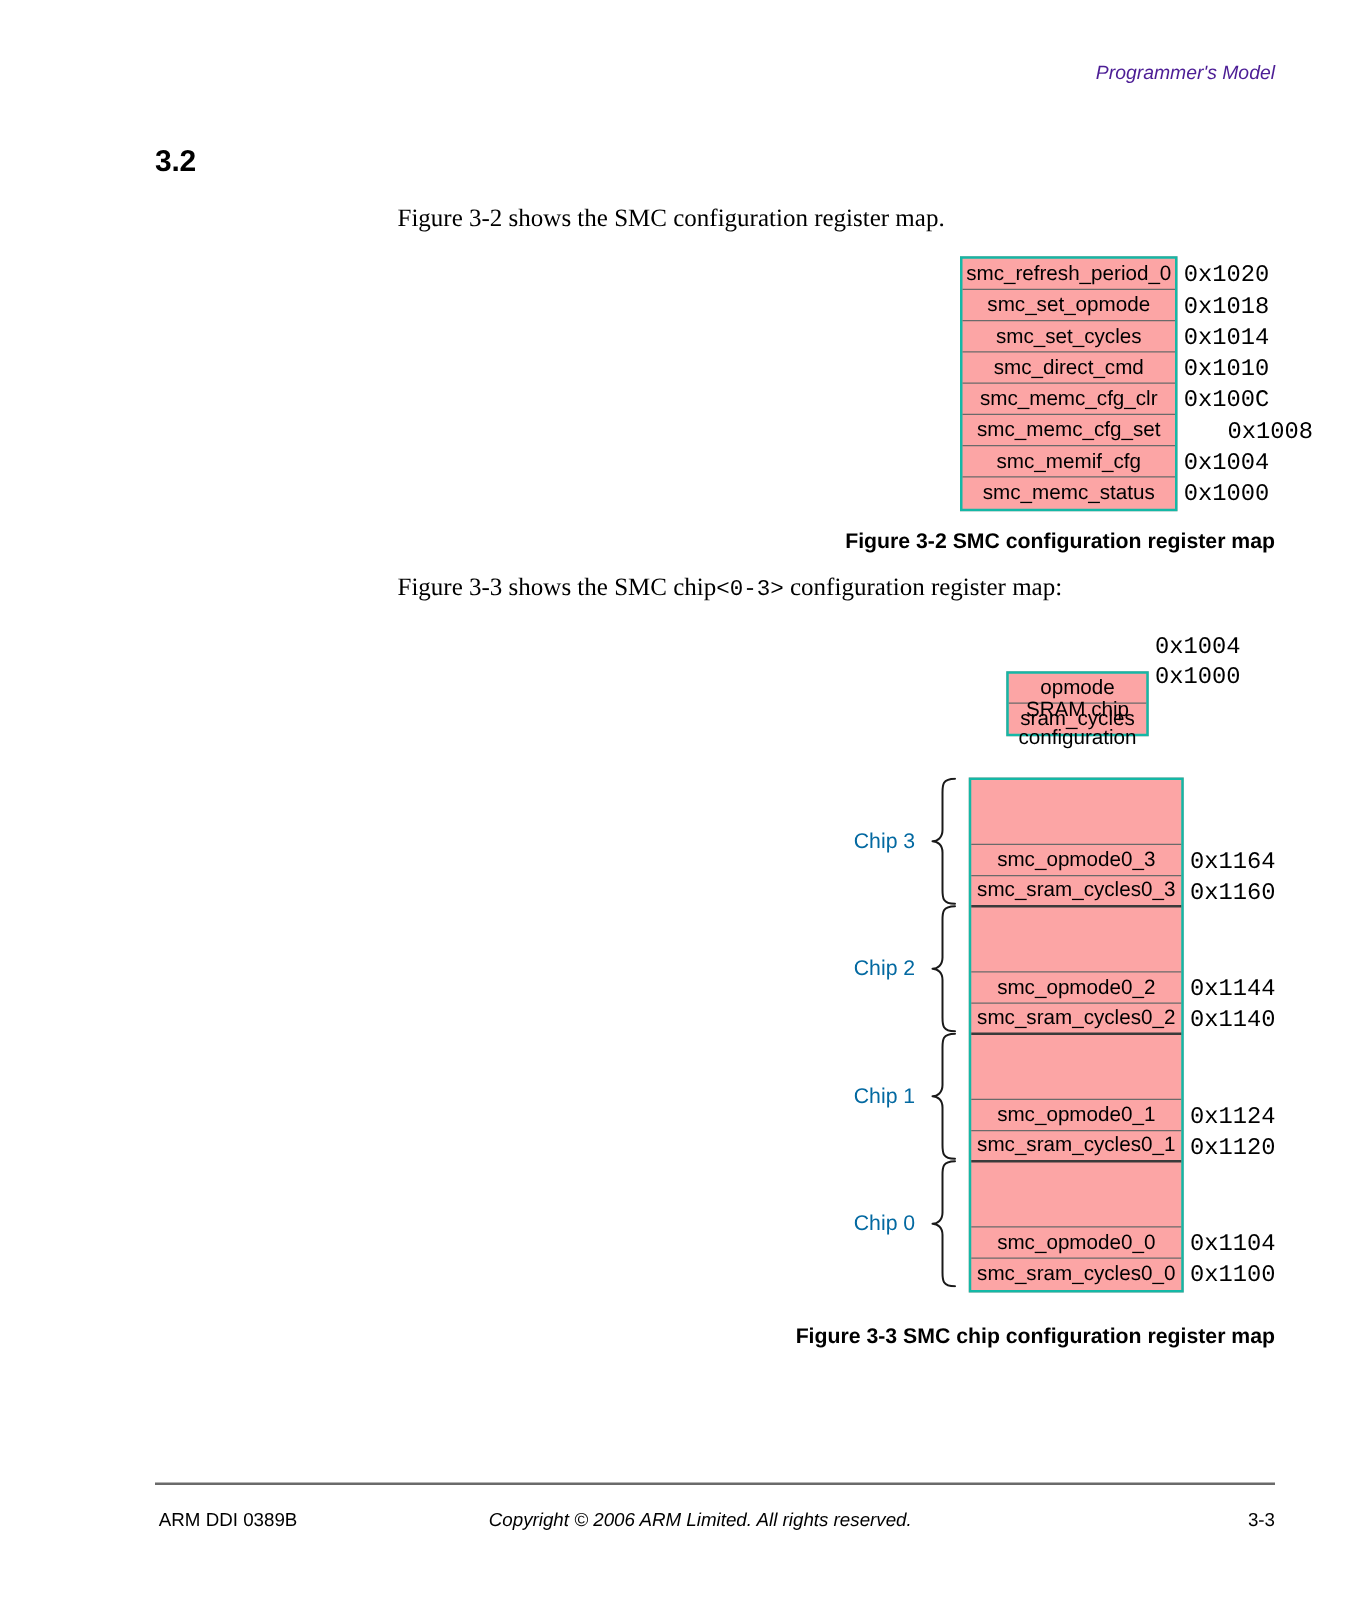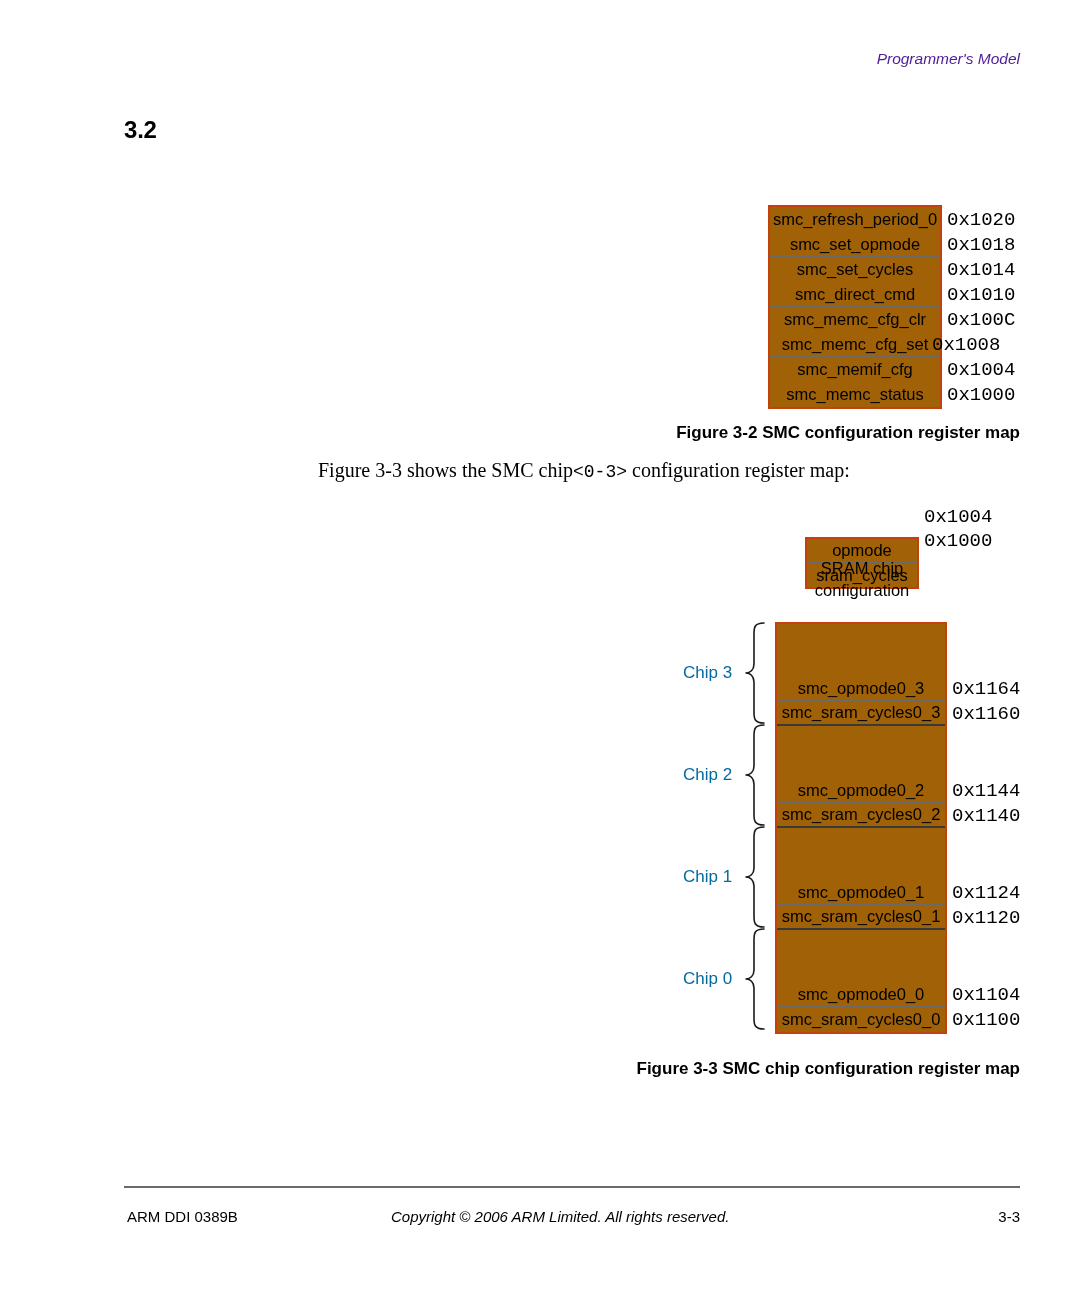--- a/index.html
+++ b/index.html
@@ -74,22 +74,22 @@
     font-size: 17px;
     white-space: nowrap;
   }
   .cap-1 { top: 423px; }
   .cap-2 { top: 1059px; }
 
   
   .regbox {
     position: absolute;
     box-sizing: border-box;
-    border: 2px solid #c2410c;
-    background: #a16207;
+    border: 2px solid #14b8a6;
+    background: #fca5a5;
   }
   .regrow {
     box-sizing: border-box;
     width: 100%;
     border-bottom: 1px solid #6a6a6a;
     font-family: "Liberation Sans", sans-serif;
     font-size: 16.5px;
     line-height: 1;
     display: flex;
     align-items: center;
@@ -168,20 +168,21 @@
 </style>
 </head>
 <body>
 
 <div class="page">
 
   <div class="run-head">Programmer's Model</div>
 
   <div class="sect-num">3.2</div>
 
+  <div class="body-par par-1">Figure 3-2 shows the SMC configuration register map.</div>
 
   <div class="regbox" id="fig2-box" style="height: 204px;">
       <div class="regrow">
         <span>smc_refresh_period_0</span>
       </div>
       <div class="regrow">
         <span>smc_set_opmode</span>
       </div>
       <div class="regrow">
         <span>smc_set_cycles</span>
@@ -201,21 +202,21 @@
       <div class="regrow">
         <span>smc_memc_status</span>
       </div>
     </div>
   <div id="fig2-addrs">
       <div class="addr" style="left: 947px; top: 211px;">0x1020</div>
       <div class="addr" style="left: 947px; top: 236px;">0x1018</div>
       <div class="addr" style="left: 947px; top: 261px;">0x1014</div>
       <div class="addr" style="left: 947px; top: 286px;">0x1010</div>
       <div class="addr" style="left: 947px; top: 311px;">0x100C</div>
-      <div class="addr" style="left: 932px; top: 336px;">0x1008</div>
+      <div class="addr" style="left: 982px; top: 336px;">0x1008</div>
       <div class="addr" style="left: 947px; top: 361px;">0x1004</div>
       <div class="addr" style="left: 947px; top: 386px;">0x1000</div>
     </div>
 
   <div class="fig-cap cap-1">Figure 3-2 SMC configuration register map</div>
 
   <div class="body-par par-2">
     <span>Figure 3-3 shows the SMC chip</span><code class="mono">&lt;0-3&gt;</code><span> configuration register map:</span>
   </div>
 

